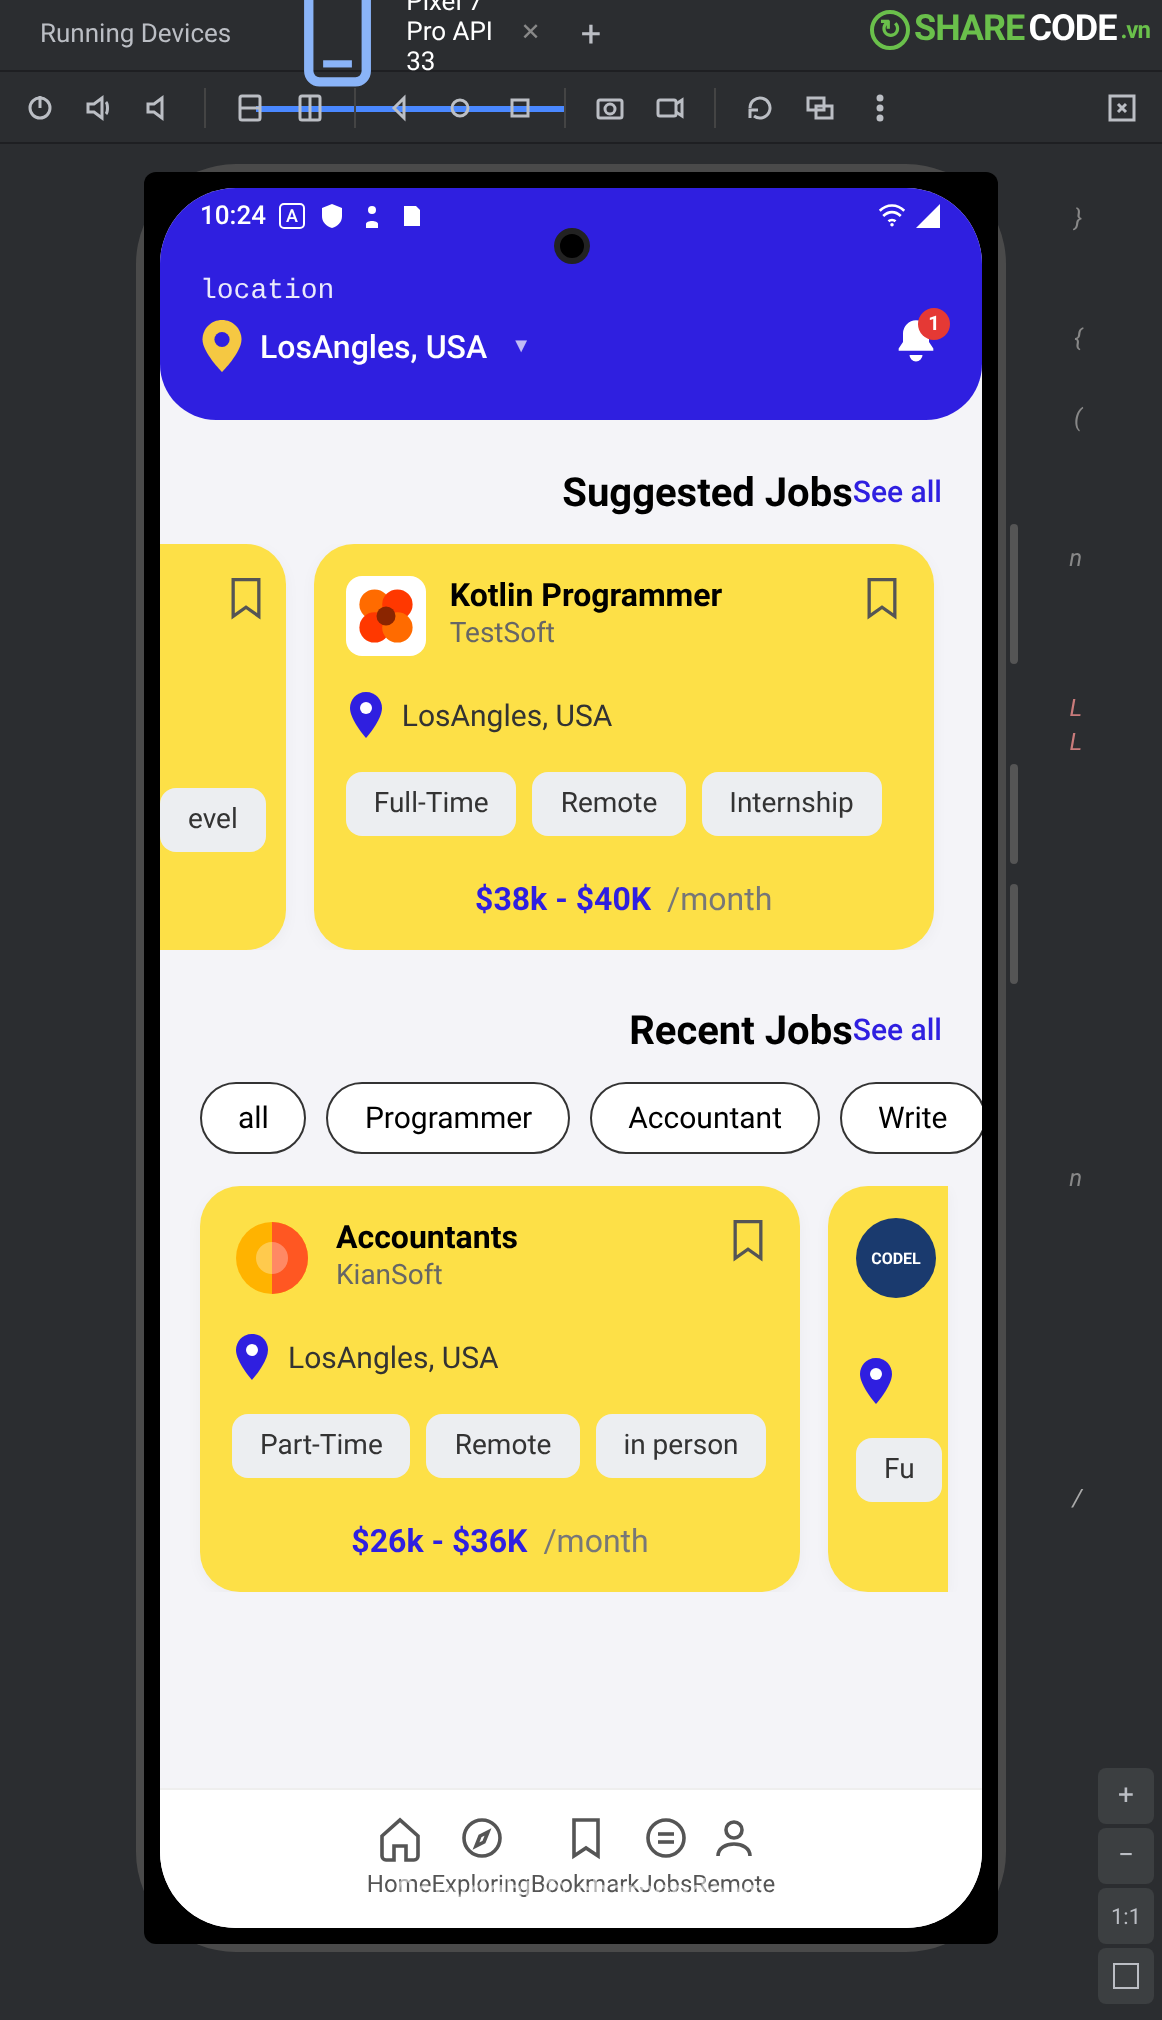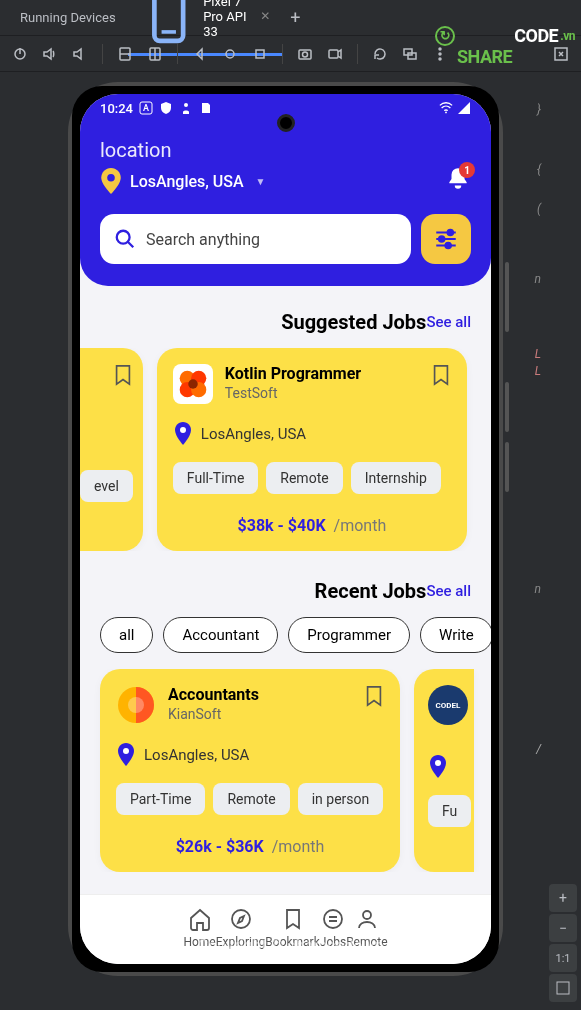--- a/index.html
+++ b/index.html
@@ -10,45 +10,45 @@
 .ide-tab { padding: 8px 12px; font-size: 13px; color: #bbbec4; display: flex; align-items: center; gap: 6px; cursor: pointer; }
 .ide-tab.active { border-bottom: 3px solid #4a88ff; color: #fff; }
 .tab-close { color: #888; font-size: 12px; margin-left: 6px; }
 .tab-add { color: #bbbec4; padding: 0 8px; font-size: 18px; }
 .ide-toolbar { height: 36px; display: flex; align-items: center; gap: 14px; padding: 0 12px; background: #2b2d30; border-bottom: 1px solid #1e1f22; }
 .ide-toolbar svg { width: 16px; height: 16px; stroke: #bbbec4; fill: none; stroke-width: 1.5; }
 .tb-sep { width: 1px; height: 20px; background: #444; }
 
 
 .watermark { position: absolute; top: 4px; right: 6px; font-size: 18px; font-weight: 700; color: #fff; letter-spacing: -0.5px; display:flex; align-items:center; gap:2px;}
-.watermark .s1 { color: #6ac04b; margin-top: 42px; }
+.watermark .s1 { color: #6ac04b; }
 .watermark .s2 { color: #fff; }
 .watermark .s3 { color: #6ac04b; font-size:12px; }
 .wm-circle{width:20px;height:20px;border:2px solid #6ac04b;border-radius:50%;display:flex;align-items:center;justify-content:center;color:#6ac04b;font-size:13px;font-weight:900;}
 .copyright { position: absolute; bottom: 55px; left: 0; right: 0; text-align: center; color: rgba(255,255,255,0.55); font-size: 16px; font-weight: 500; pointer-events: none; }
 
 
 .frame-outer { position: absolute; left: 68px; top: 82px; width: 435px; height: 894px; border-radius: 50px; background:#4a4a4a; padding:4px;}
-.frame-inner { width:100%; height:100%; border-radius:30px; background:#000; padding:8px; position:relative;}
+.frame-inner { width:100%; height:100%; border-radius:6px; background:#000; padding:8px; position:relative;}
 .screen { width: 100%; height: 100%; border-radius: 38px; background: #f4f4f8; overflow: hidden; position: relative; color: #000; }
 .side-btn{position:absolute;right:-6px;width:4px;background:#555;border-radius:2px;}
 .side-btn.b1{top:180px;height:70px;}
 .side-btn.b2{top:300px;height:50px;}
 .side-btn.b3{top:360px;height:50px;}
 
 
 .status { height: 28px; background: #2f1fe0; color: #fff; display: flex; align-items: center; justify-content: space-between; padding: 0 20px; font-size: 13px; font-weight: 500; }
 .status-left { display: flex; align-items: center; gap: 6px; }
 .status-right { display: flex; align-items: center; gap: 4px; }
 .status svg { width: 14px; height: 14px; fill: #fff; }
 .camera{position:absolute;top:20px;left:50%;transform:translateX(-50%);width:18px;height:18px;background:#000;border-radius:50%;border:3px solid #222;}
 
 
 .header { background: #2f1fe0; color: #fff; padding: 16px 20px 22px; border-radius: 0 0 28px 28px; }
-.loc-label { font-size: 20px; opacity: 0.9; }
+.loc-label { font-size: 14px; opacity: 0.9; font-family: Liberation Mono, monospace; }
 .loc-row { display: flex; align-items: center; justify-content: space-between; margin-top: 4px; }
 .loc-left { display: flex; align-items: center; gap: 8px; }
 .loc-text { font-size: 16px; font-weight: 500; }
 .chev { font-size: 10px; opacity: 0.7; margin-left: 4px; }
 .bell-wrap { position: relative; }
 .bell-wrap svg { width: 26px; height: 26px; fill: #fff; }
 .badge { position: absolute; top: -4px; right: -4px; background: #e53935; color: #fff; width: 16px; height: 16px; border-radius: 50%; font-size: 10px; display: flex; align-items: center; justify-content: center; font-weight: 700; }
 .search-row { display: flex; gap: 10px; margin-top: 18px; }
 .search-box { flex: 1; background: #fff; border-radius: 14px; height: 50px; display: flex; align-items: center; padding: 0 14px; gap: 10px; }
 .search-box svg { width: 22px; height: 22px; stroke: #2f1fe0; fill: none; stroke-width: 2.5; }
@@ -229,39 +229,20 @@
           <span class="loc-text">LosAngles, USA</span>
           <span class="chev">▼</span>
         </div>
         <div class="bell-wrap">
           <svg viewBox="0 0 24 24">
                 <path d="M12 2a6 6 0 0 0-6 6v4l-2 3v1h16v-1l-2-3V8a6 6 0 0 0-6-6zM9 18a3 3 0 0 0 6 0"></path>
               </svg>
           <span class="badge">1</span>
         </div>
       </div>
-      <div class="search-row">
-        <div class="search-box">
-          <svg viewBox="0 0 24 24">
-                <circle cx="10" cy="10" r="7"></circle>
-                <line x1="15" y1="15" x2="21" y2="21"></line>
-              </svg>
-          <span class="search-placeholder">Search anything</span>
-        </div>
-        <div class="filter-btn">
-          <svg viewBox="0 0 24 24">
-                <line x1="3" y1="6" x2="21" y2="6"></line>
-                <circle cx="16" cy="6" r="2.5" fill="#2f1fe0"></circle>
-                <line x1="3" y1="12" x2="21" y2="12"></line>
-                <circle cx="8" cy="12" r="2.5" fill="#2f1fe0"></circle>
-                <line x1="3" y1="18" x2="21" y2="18"></line>
-                <circle cx="14" cy="18" r="2.5" fill="#2f1fe0"></circle>
-              </svg>
-        </div>
-      </div>
     </div>
 
     <div class="content">
 
       <div class="sec-head">
         <div class="sec-title">Suggested Jobs</div>
         <div class="see-all">See all</div>
       </div>
       <div class="h-scroll">
         <div class="job-card partial">
@@ -307,22 +288,22 @@
           </div>
         </div>
       </div>
 
       <div class="sec-head" style="margin-top:20px">
         <div class="sec-title">Recent Jobs</div>
         <div class="see-all">See all</div>
       </div>
       <div class="chips">
         <span class="chip">all</span>
+        <span class="chip">Programmer</span>
         <span class="chip">Accountant</span>
-        <span class="chip">Programmer</span>
         <span class="chip">Write</span>
       </div>
       <div class="h-scroll" style="padding-left:20px">
         <div class="job-card" style="min-width:300px">
           <div class="card-head">
             <div class="job-icon">
               <svg width="40" height="40" viewBox="0 0 40 40">
                     <circle cx="20" cy="20" r="18" fill="#ffb300"></circle>
                     <path d="M20 2a18 18 0 0 1 0 36V2z" fill="#ff5722"></path>
                     <circle cx="20" cy="20" r="8" fill="#fff" opacity="0.3"></circle>

